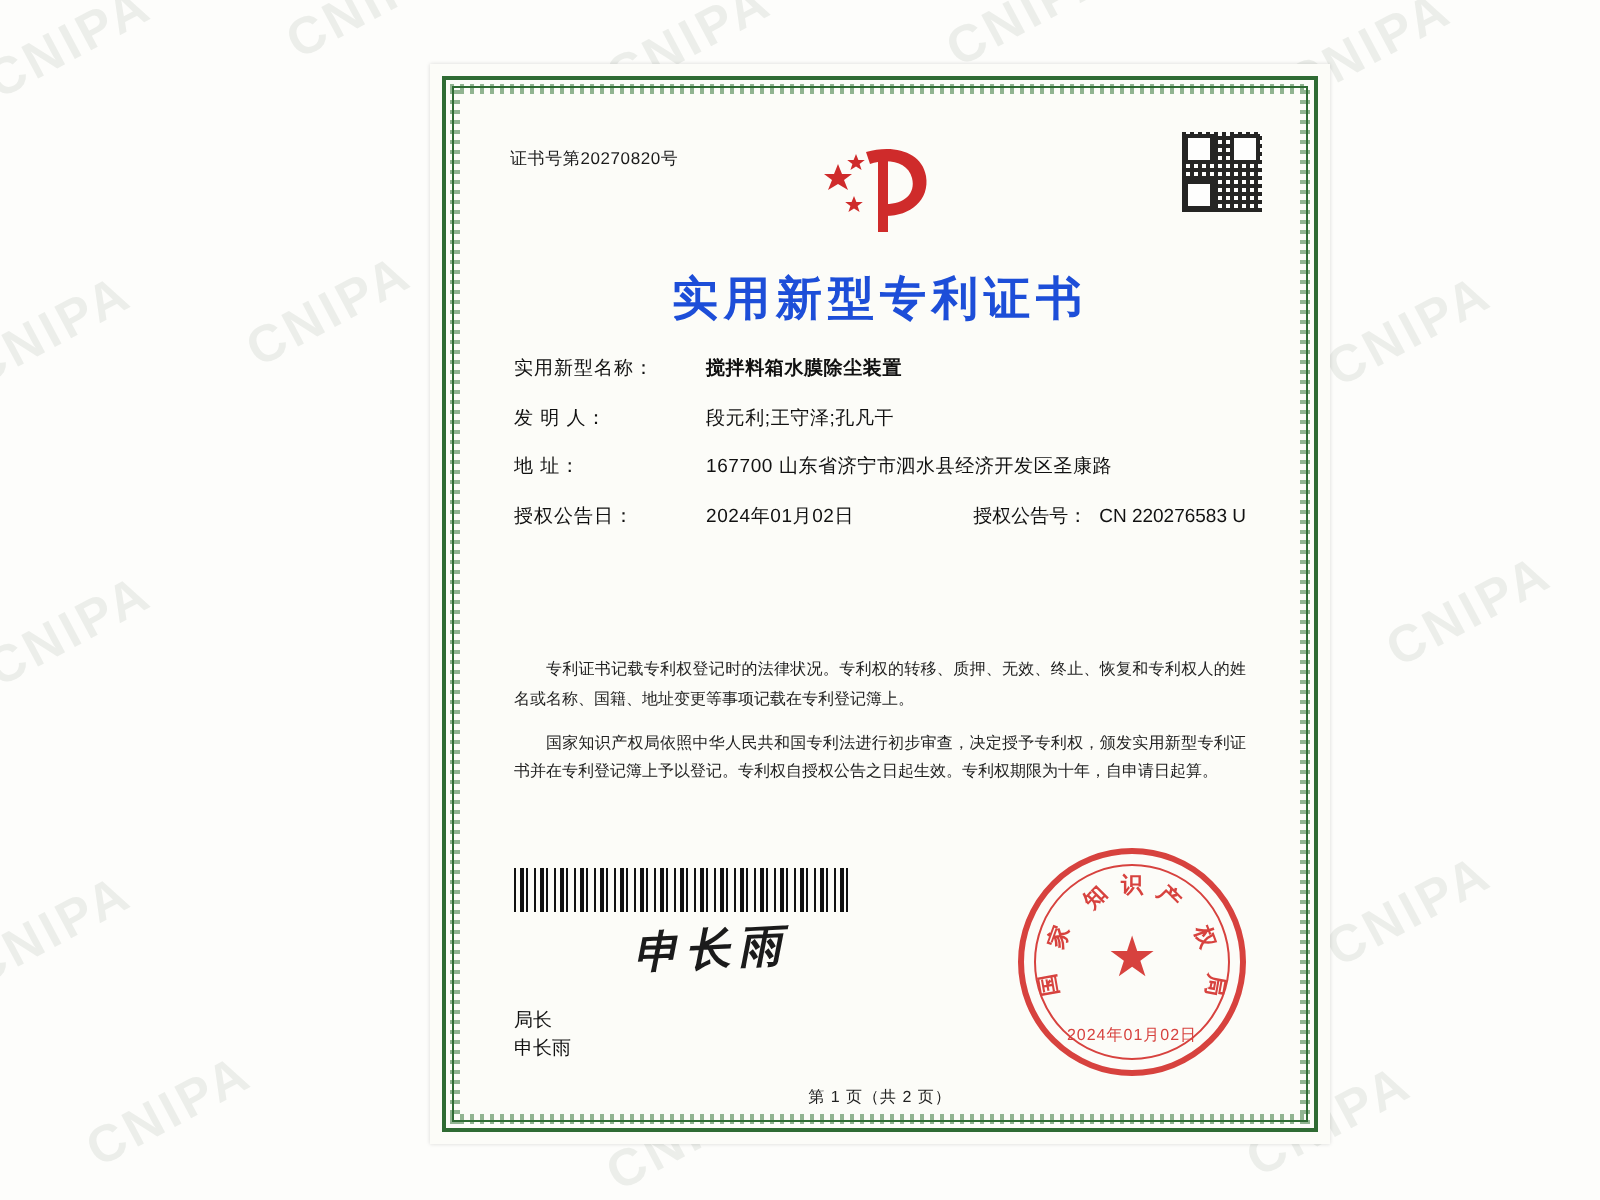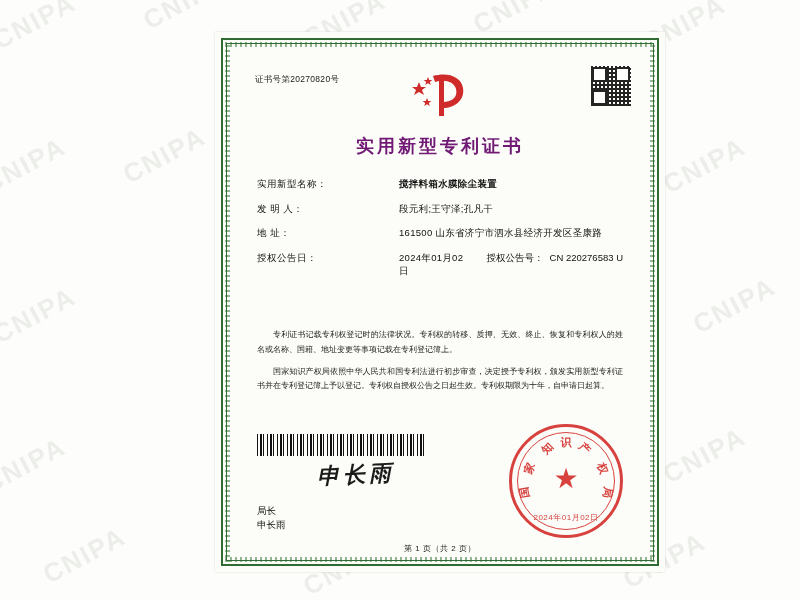--- a/index.html
+++ b/index.html
@@ -122,23 +122,23 @@
   }
 
   .title {
     position: absolute;
     left: 0;
     right: 0;
     top: 78px;
     text-align: center;
     font-family: Liberation Serif, serif;
     font-weight: bold;
-    font-size: 18px;
+    font-size: 23px;
     letter-spacing: 3px;
-    color: #701a75;
+    color: #1d4ed8;
   }
 
   .fields {
     position: absolute;
     left: 14px;
     right: 14px;
     top: 122px;
   }
   .field-row {
     display: flex;
@@ -153,21 +153,20 @@
     letter-spacing: 0.5px;
     white-space: nowrap;
   }
   .field-label.spread {
     display: flex;
     justify-content: space-between;
   }
   .field-value {
     flex: 1;
     letter-spacing: 0.3px;
-    margin-left: 46px;
   }
   .field-value.bold {
     font-weight: bold;
   }
   .inline-label {
     margin-left: 14px;
     margin-right: 6px;
     white-space: nowrap;
   }
 
@@ -350,21 +349,21 @@
         <div class="field-row">
           <div class="field-label spread">发 明 人：</div>
           <div class="field-value">段元利;王守泽;孔凡干</div>
         </div>
 
 
 
 
         <div class="field-row">
           <div class="field-label spread">地 址：</div>
-          <div class="field-value">161500 山东省济宁市泗水县经济开发区圣康路</div>
+          <div class="field-value">167700 山东省济宁市泗水县经济开发区圣康路</div>
         </div>
 
         <div class="field-row">
           <div class="field-label">授权公告日：</div>
           <div class="field-value">2024年01月02日</div>
           <div class="inline-label">授权公告号：</div>
           <div>CN 220276583 U</div>
         </div>
 
       </div>

